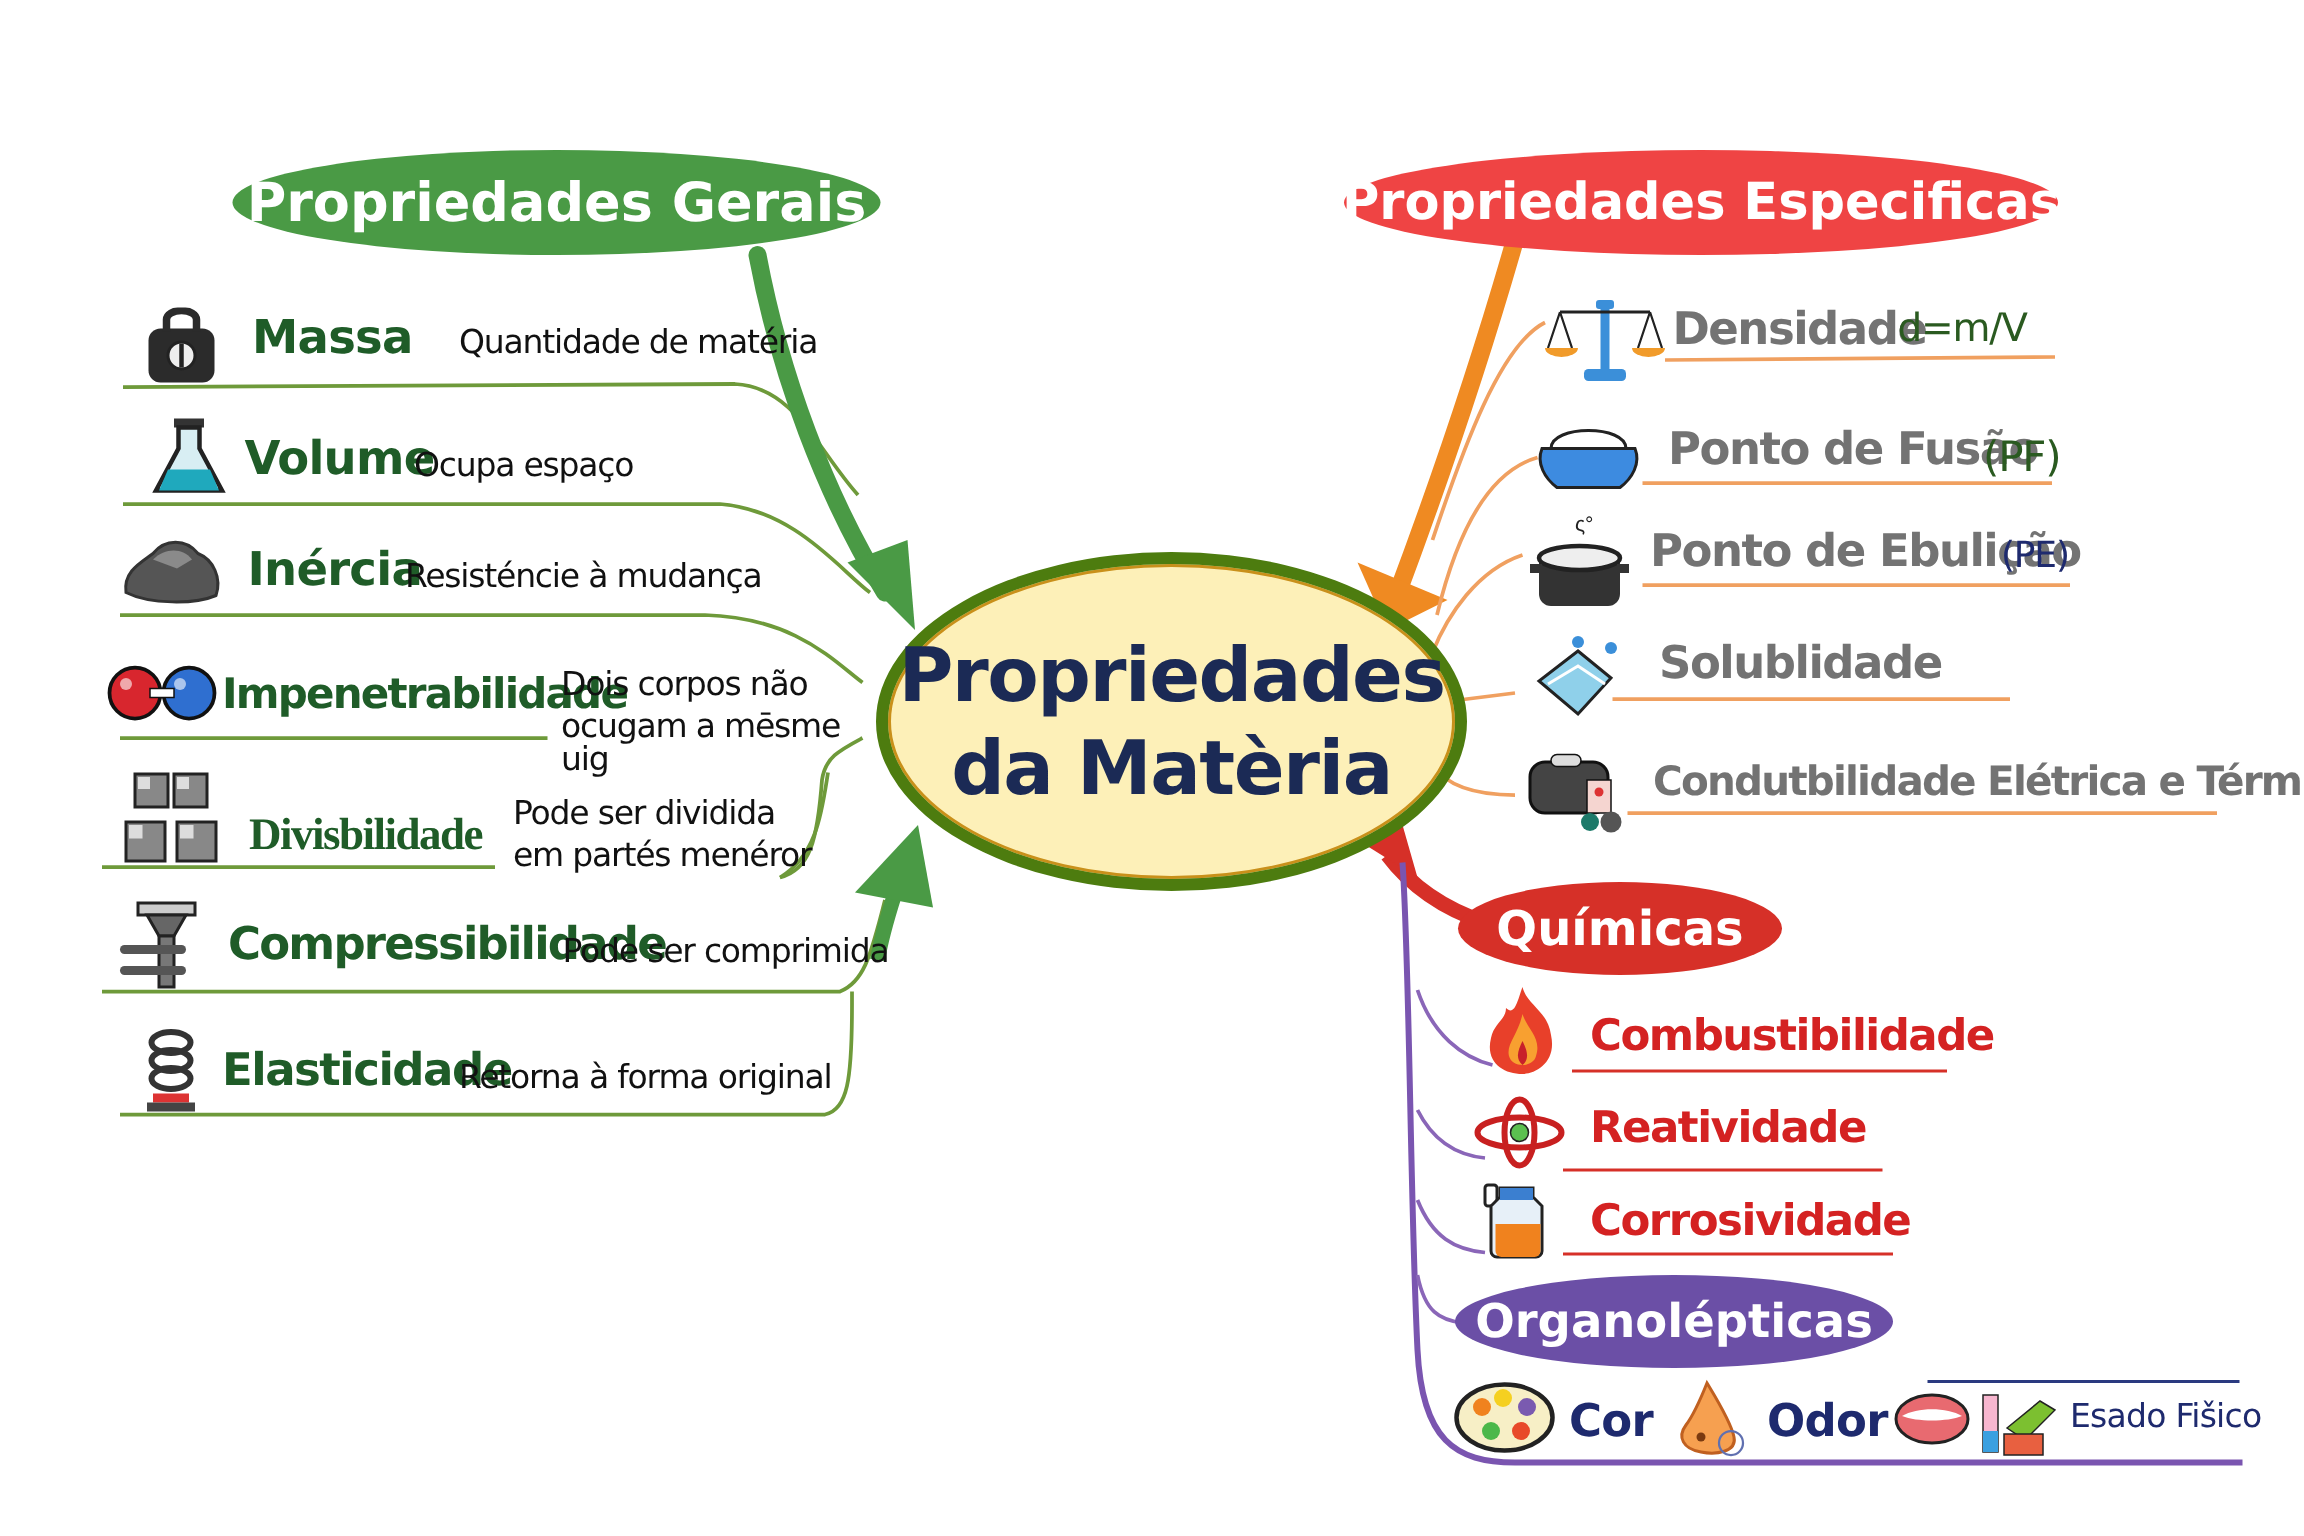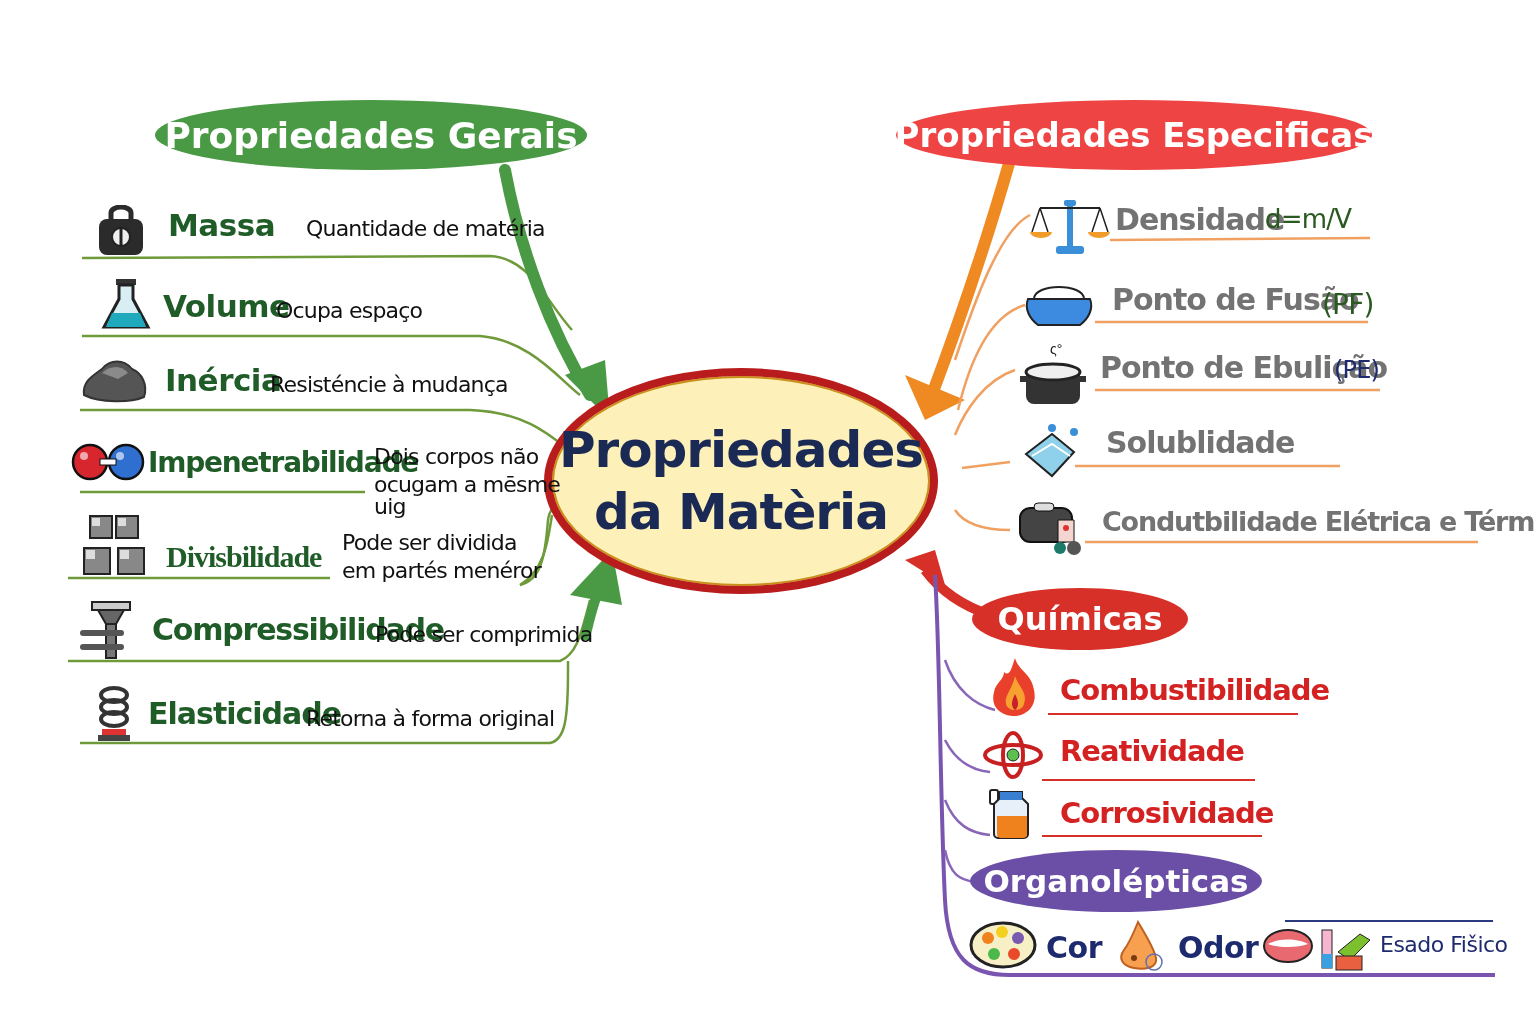--- a/index.html
+++ b/index.html
@@ -68,21 +68,21 @@
       <path d="M945 850 C950 875 960 880 975 882"></path>
     </g>
     <g stroke="#d63028" stroke-width="2" fill="none">
       <path d="M1048 714 L1298 714"></path>
       <path d="M1042 780 L1255 780"></path>
       <path d="M1042 836 L1262 836"></path>
     </g>
     <path d="M1285 921 L1493 921" stroke="#2a3a80" stroke-width="2" fill="none"></path>
   </svg>
 
-  <div class="abs" style="left:544px;top:368px;width:394px;height:226px;border-radius:50%;background:#fdf0b8;border:8px solid #b91c1c;box-sizing:border-box;box-shadow:0 0 0 2px #c9901a inset;display:flex;flex-direction:column;align-items:center;justify-content:center;">
+  <div class="abs" style="left:584px;top:368px;width:394px;height:226px;border-radius:50%;background:#fdf0b8;border:8px solid #4d7c0f;box-sizing:border-box;box-shadow:0 0 0 2px #c9901a inset;display:flex;flex-direction:column;align-items:center;justify-content:center;">
     <div class="hand" style="font-size:50px;font-weight:bold;color:#1b2a55;line-height:62px;letter-spacing:-1px;">Propriedades</div>
     <div class="hand" style="font-size:50px;font-weight:bold;color:#1b2a55;line-height:62px;letter-spacing:-1px;">da Matèria</div>
   </div>
 
   <div class="pill hand" style="left:155px;top:100px;width:432px;height:70px;background:#4a9a45;font-size:36px;">
     <span>Propriedades Gerais</span>
   </div>
 
   <div>
     <div class="icon" style="left:95px;top:205px;width:52px;height:52px;">

